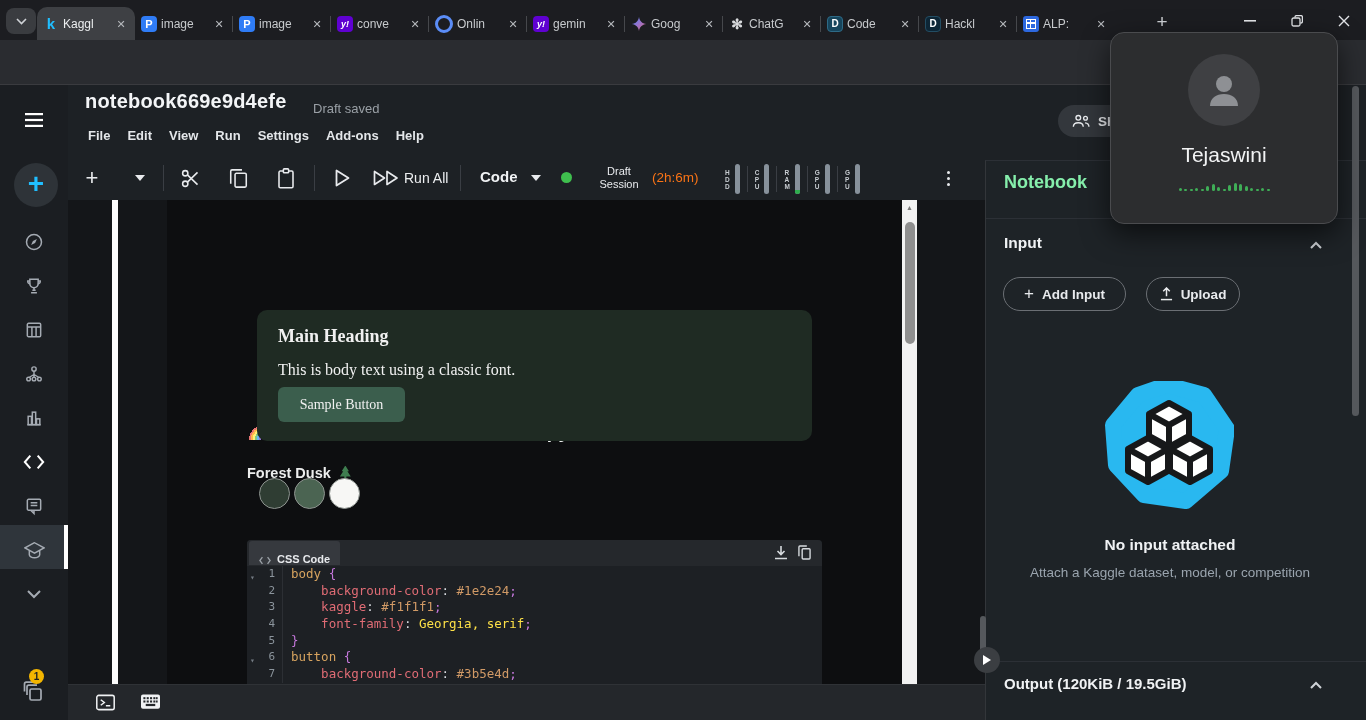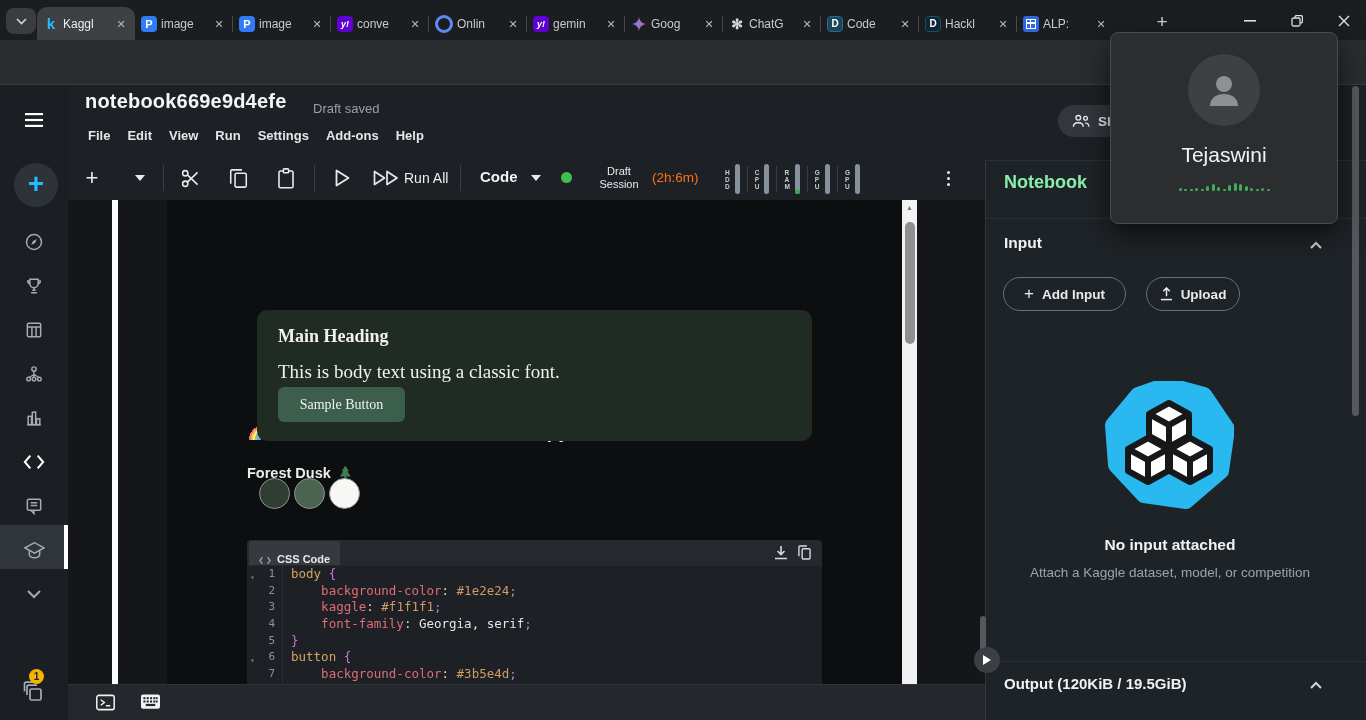--- a/index.html
+++ b/index.html
@@ -91,61 +91,61 @@
      radial-gradient(circle at 50% 100%, rgba(0,0,0,0) 0 3.5px, #9575cd 3.5px 5.5px, #64b5f6 5.5px 7.5px,
      #81c784 7.5px 9.5px, #fff176 9.5px 11.5px, #ffb74d 11.5px 13.5px, #e57373 13.5px 15px, rgba(0,0,0,0) 15px);}
   #md-title{font-size:19px;font-weight:bold;color:#f0f1f2;letter-spacing:.1px;}
   .h3row{position:absolute;left:80px;top:265px;display:flex;align-items:center;gap:8px;}
   #theme-name{font-size:14.5px;font-weight:bold;color:#eceded;}
   #tree{width:13px;height:15px;background:#3e7d4f;
         clip-path:polygon(50% 0,78% 38%,66% 38%,92% 74%,58% 74%,58% 100%,42% 100%,42% 74%,8% 74%,34% 38%,22% 38%);}
   #mcard{left:257px;top:310px;width:555px;height:131px;border-radius:10px;background:#1f2b23;
          font-family:"Liberation Serif",serif;color:#f1f1f1;}
   #mcard-h{position:absolute;left:21px;top:16px;font-size:18px;font-weight:bold;}
-  #mcard-p{position:absolute;left:21px;top:51px;font-size:19px;}
+  #mcard-p{position:absolute;left:21px;top:51px;font-size:16px;}
   #mcard-btn{position:absolute;left:21px;top:77px;width:127px;height:35px;border-radius:6px;background:#3b5e4d;
              display:flex;align-items:center;justify-content:center;font-size:14px;font-family:"Liberation Serif",serif;color:#f1f1f1;}
   #swatches{left:259px;top:478px;display:flex;gap:4px;}
   .swatch{width:31px;height:31px;border-radius:50%;border:1px solid #8d938f;box-sizing:border-box;}
   
   #codeblock{left:247px;top:540px;width:575px;height:144px;background:#1d2024;border-radius:4px 4px 0 0;overflow:hidden;}
   #cb-header{position:absolute;left:0;top:0;width:575px;height:26px;background:#25282c;}
   #cb-tab{position:absolute;left:2px;top:1px;height:24px;padding:0 10px;background:#36393e;border-radius:3px 3px 0 0;
           display:flex;align-items:flex-end;gap:6px;}
   #cb-tab-label{font-size:11px;font-weight:bold;color:#e8eaed;}
   .cb-act{position:absolute;top:5px;width:16px;height:16px;color:#d6dade;}
   #cb-code{position:absolute;left:0;top:26px;width:575px;font-family:"DejaVu Sans Mono",monospace;font-size:12.5px;line-height:16.7px;}
   .code-line{display:flex;height:16.7px;}
   .gutter{width:36px;flex:none;display:flex;align-items:center;justify-content:flex-end;padding-right:7px;box-sizing:border-box;
           border-right:1px solid #2c2f34;color:#8b949c;font-size:11px;position:relative;}
   .fold{position:absolute;left:3px;top:4px;color:#747b83;font-size:8px;}
   .ctext{white-space:pre;padding-left:8px;}
   .tok-sel{color:#d7a35f;} .tok-prop{color:#e06c75;} .tok-val{color:#d19a66;}
-  .tok-str{color:#e5e5e5;} .tok-pct{color:#c678dd;} .tok-col{color:#d8dce1;} .tok-pln{color:#d4d4d4;}
+  .tok-str{color:#fde047;} .tok-pct{color:#c678dd;} .tok-col{color:#d8dce1;} .tok-pln{color:#d4d4d4;}
   
   #bottombar{left:68px;top:684px;width:917px;height:36px;background:#24272b;border-top:1px solid #2f3236;box-sizing:border-box;}
   .bbico{top:694px;width:18px;height:18px;color:#f0f2f4;}
   
   #panel{left:985px;top:160px;width:381px;height:560px;background:#1e2327;border-left:1px solid #33363a;
          border-top:1px solid #2c3036;box-sizing:border-box;}
   #panel-title{left:1004px;top:172px;font-size:18px;font-weight:bold;color:#86efac;}
   .pdiv{left:986px;width:380px;height:1px;background:#2c3036;}
   #input-label{left:1004px;top:234px;font-size:15.5px;font-weight:bold;color:#f0f2f4;}
   .chev{width:16px;height:16px;color:#cfd3d7;}
   .pill{top:277px;height:34px;border:1px solid #6b6f74;border-radius:17px;display:flex;align-items:center;
         justify-content:center;gap:8px;color:#e8eaed;font-size:13.5px;font-weight:bold;background:transparent;box-sizing:border-box;}
   #empty-title{left:986px;top:536px;width:368px;text-align:center;font-size:15.5px;font-weight:bold;color:#f0f2f4;}
   #empty-sub{left:986px;top:565px;width:368px;text-align:center;font-size:13.5px;color:#9aa4ae;}
   #output-label{left:1004px;top:675px;font-size:15px;font-weight:bold;color:#f0f2f4;}
   #panel-thumb{left:1352px;top:86px;width:7px;height:330px;border-radius:4px;background:#55585c;}
   #editor-thumb{left:980px;top:616px;width:6px;height:36px;border-radius:3px;background:#55585c;}
   #expand-btn{left:974px;top:647px;width:26px;height:26px;border-radius:50%;background:#3b3e42;
               display:flex;align-items:center;justify-content:center;color:#fff;z-index:5;}
   
-  #popup{left:1110px;top:32px;width:226px;height:190px;background:#2c2d2f;border:1px solid #4a4b4e;border-radius:8px;
+  #popup{left:1110px;top:32px;width:226px;height:190px;background:#2c2d2f;border:1px solid #4a4b4e;border-radius:14px;
          box-shadow:0 10px 28px rgba(0,0,0,.6);z-index:60;}
   #popup-avatar{position:absolute;left:77px;top:21px;width:72px;height:72px;border-radius:50%;background:#3f4043;
                 display:flex;align-items:center;justify-content:center;}
   #popup-name{position:absolute;left:0;top:110px;width:226px;text-align:center;font-size:21px;color:#f2f3f4;}
   #sparkline{position:absolute;left:0;top:148px;width:226px;height:10px;display:flex;align-items:flex-end;justify-content:center;gap:2.5px;}
   .spark{width:3px;border-radius:1.5px;background:#3fae57;}
   svg{display:block;}
 </style>
 </head>
 <body>

